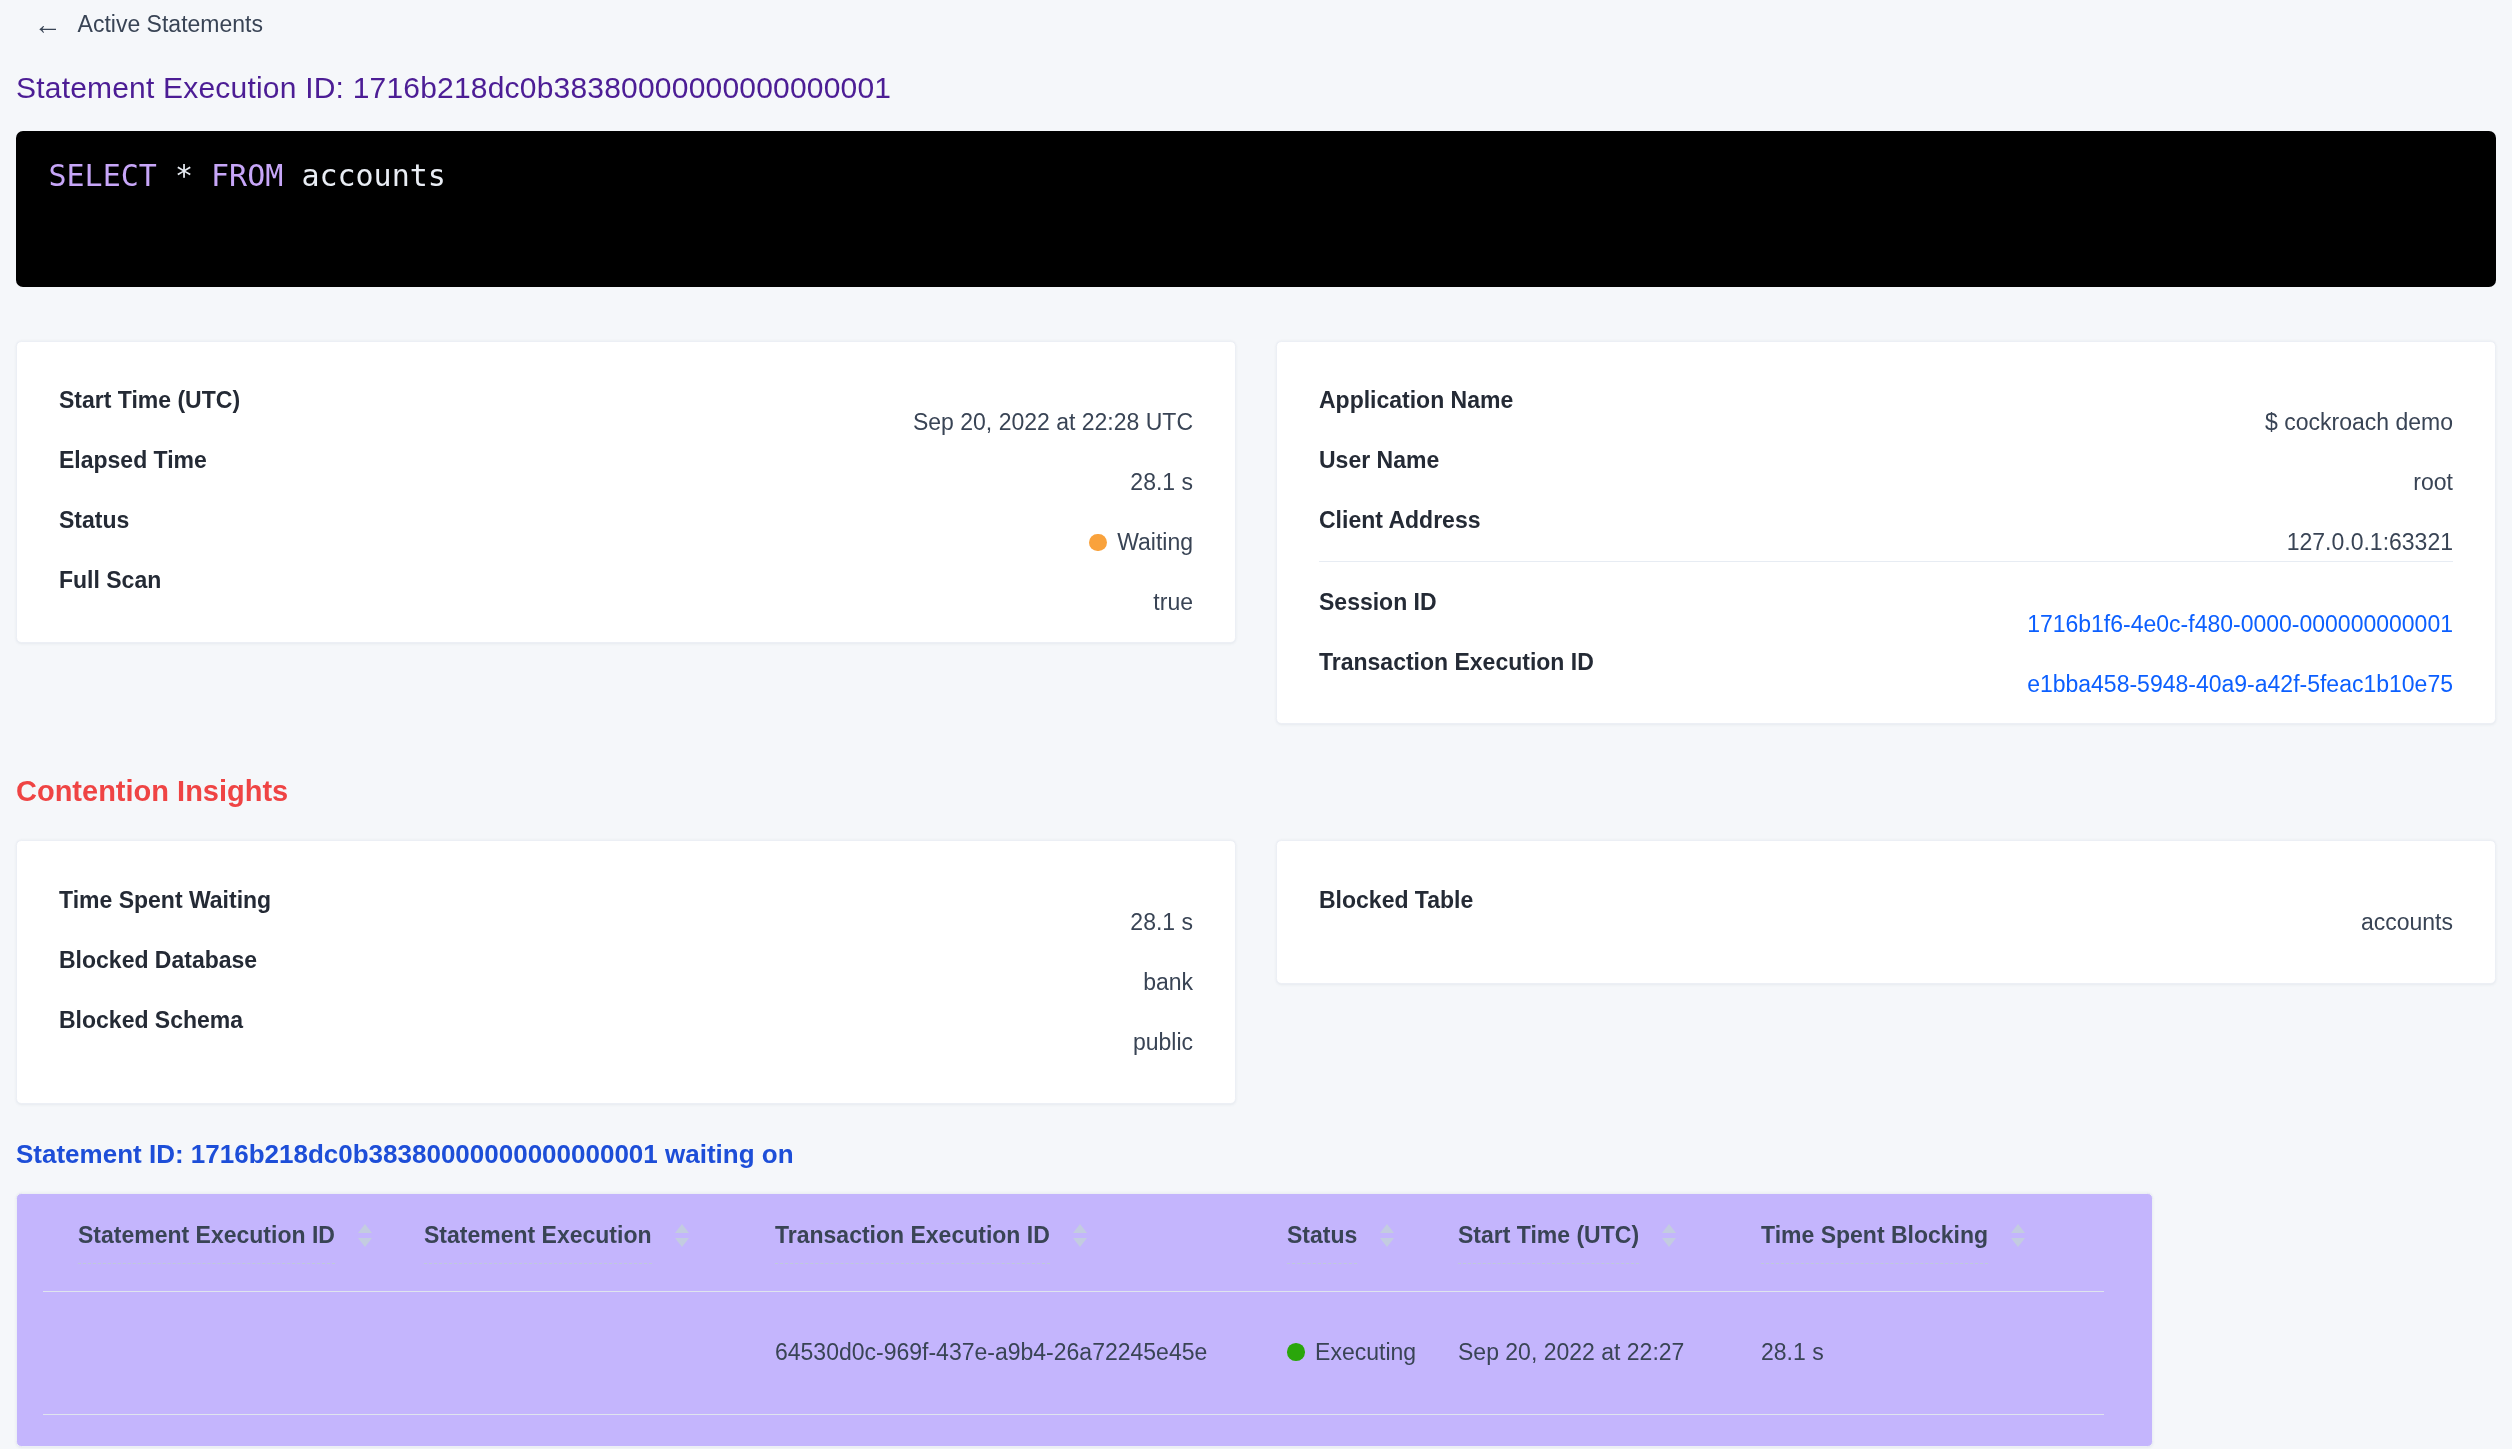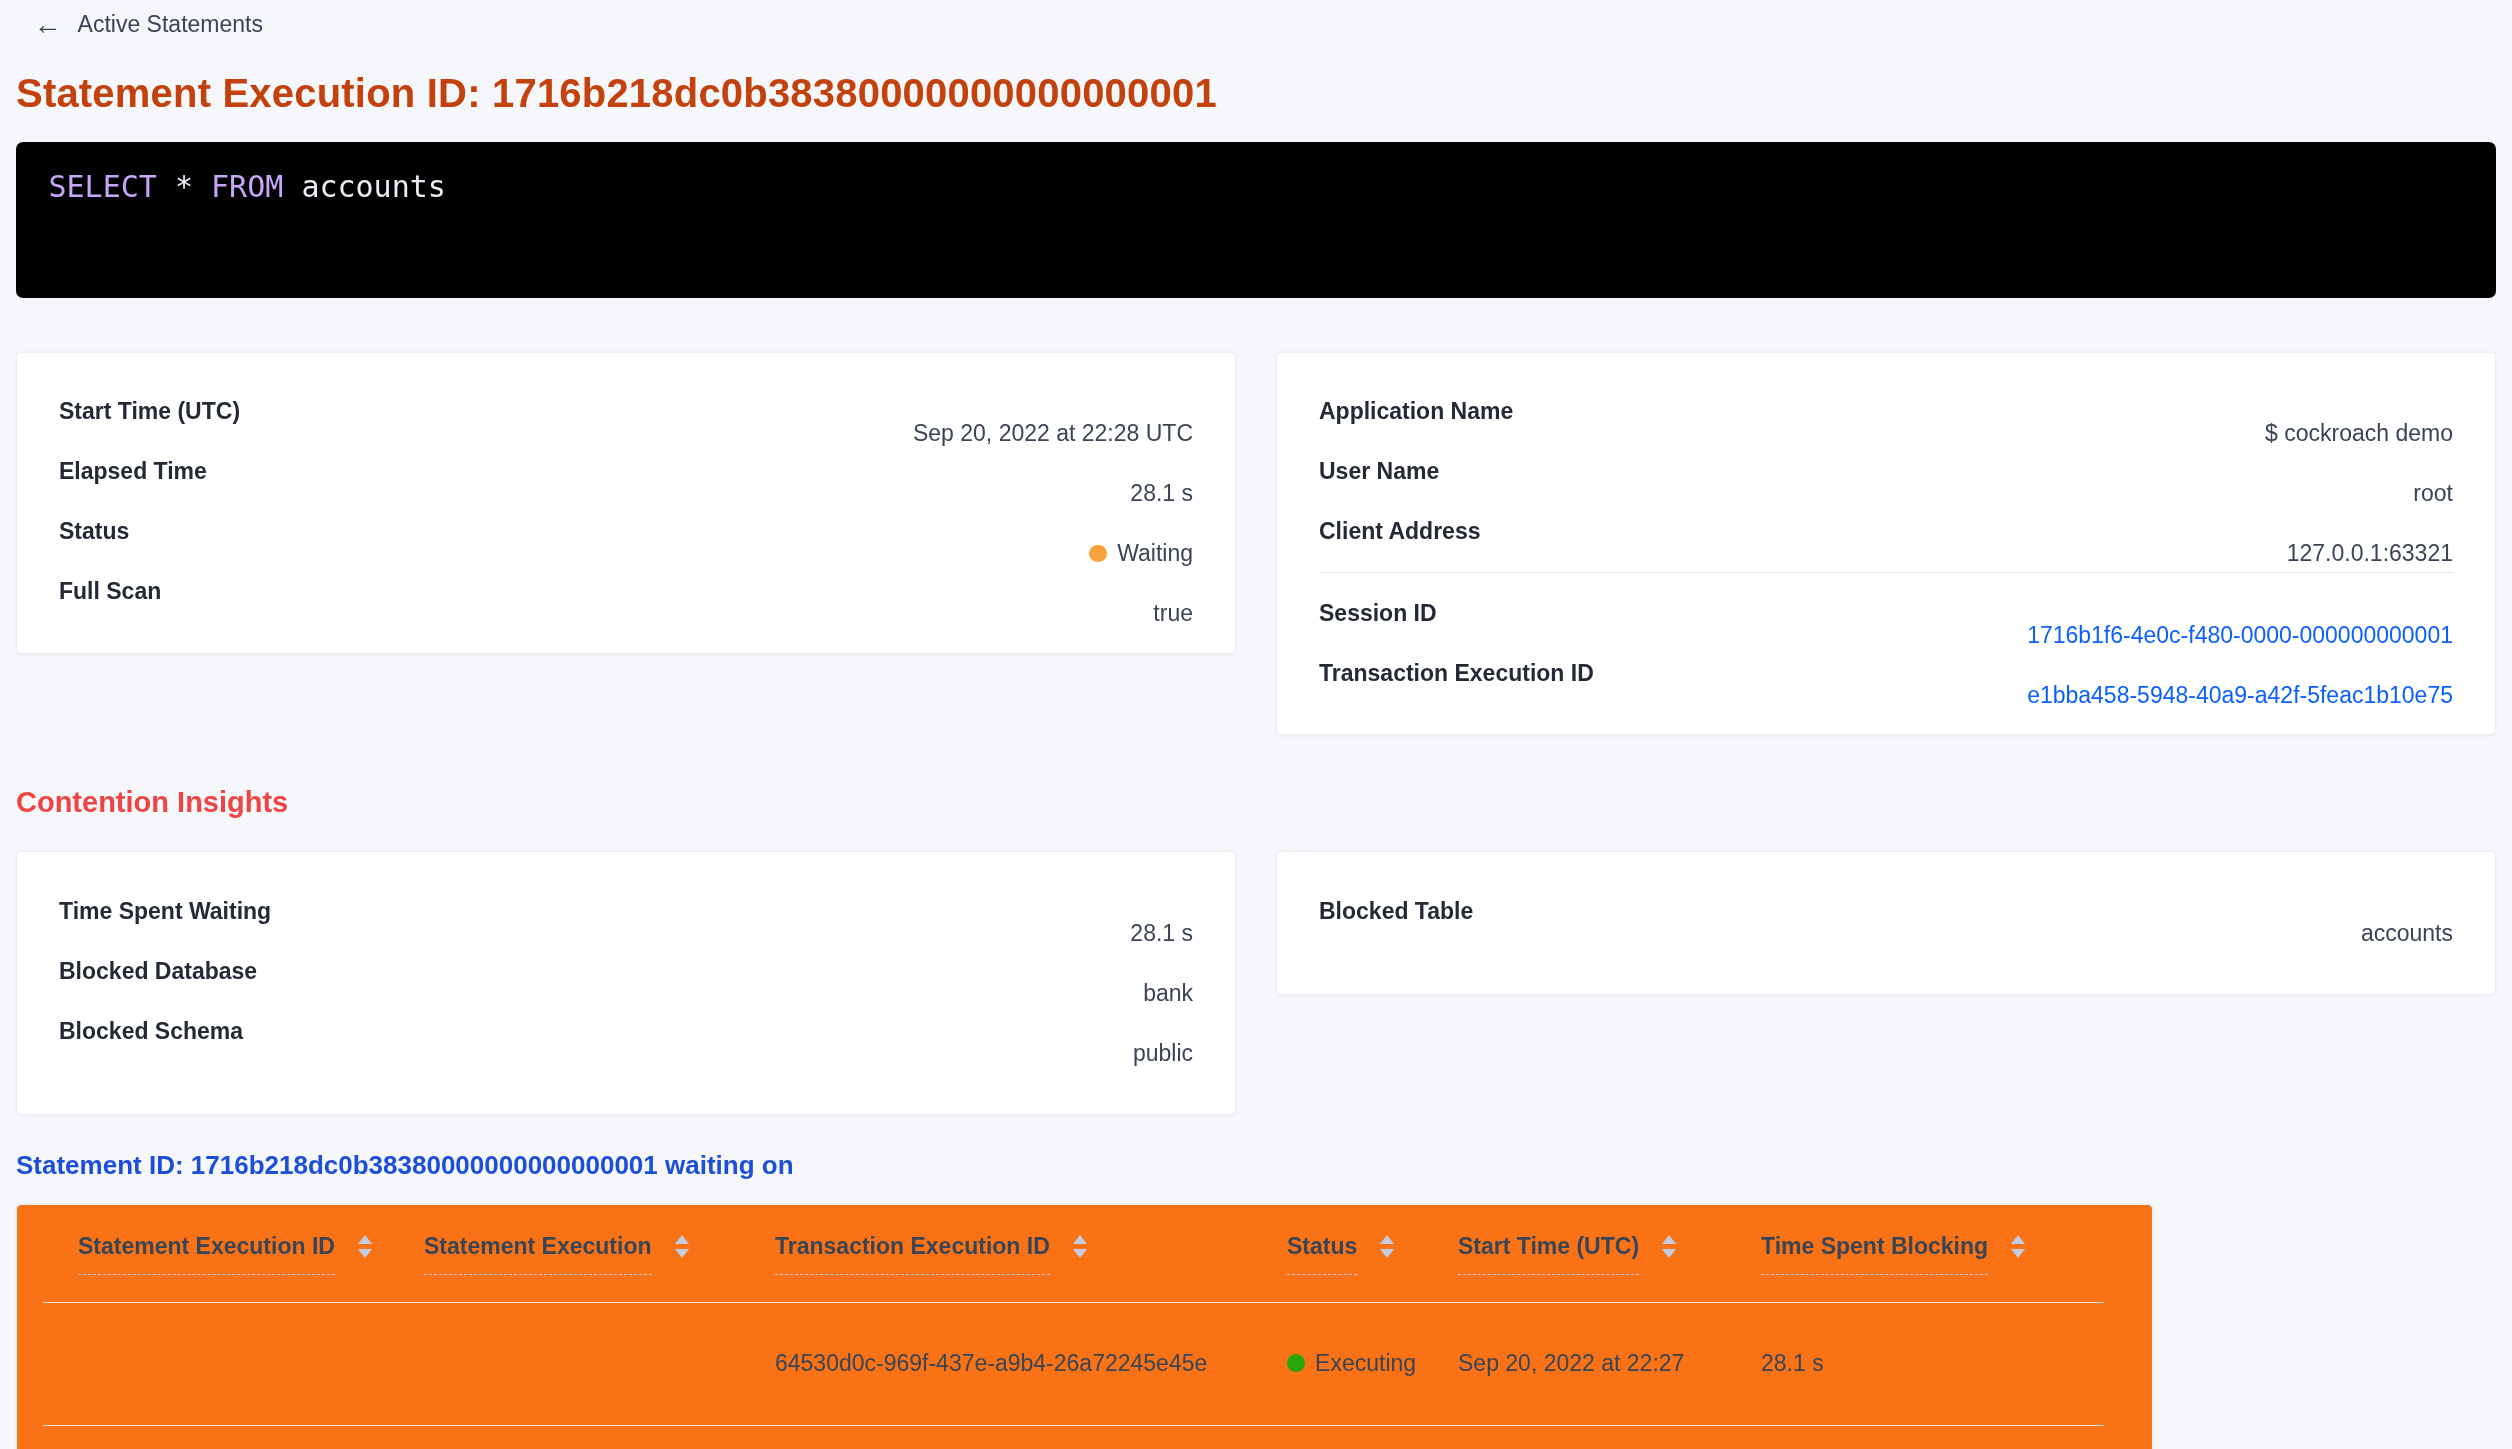--- a/index.html
+++ b/index.html
@@ -16,21 +16,21 @@
   .back-row {
     display: flex; align-items: center; gap: 16px;
     margin-left: 17.6px; margin-top: 3.5px;
     font-size: 23px; color: #394455; cursor: pointer; width: max-content;
   }
   .back-row .arrow { font-size: 28px; line-height: 1; color: #394455; }
 
   
   .page-title {
     margin-top: 32px;
-    font-size: 40px; font-weight: 700; color: #c2410c; letter-spacing: 0.2px;
+    font-size: 30px; font-weight: 400; color: #4c1d95; letter-spacing: 0.2px;
   }
 
   
   .sql-box {
     margin-top: 26px; height: 156px; border-radius: 7px;
     background: #000000; padding: 24.6px 32.5px;
     font-family: "DejaVu Sans Mono", monospace;
     font-size: 30px; color: #e9edf4; line-height: 1.4;
   }
   .sql-box .kw { color: #c7a6f8; }
@@ -40,21 +40,21 @@
   .row-1 { margin-top: 54px; }
   .row-2 { margin-top: 32px; }
   .card {
     background: #ffffff; border-radius: 5.3px; flex: 1 1 0;
     border: 0.9px solid #eceff5;
     box-shadow: 0 0.9px 2.6px rgba(67,90,111,0.08);
     padding: 29px 42px 31px;
   }
   .card.tall-pad { padding-bottom: 53px; }
   .table-card {
-    background: #f97316; border-radius: 5.3px;
+    background: #c4b5fd; border-radius: 5.3px;
     border: 0.9px solid #eceff5;
     box-shadow: 0 0.9px 2.6px rgba(67,90,111,0.08);
     width: 2137px; margin-top: 23px;
     padding: 0 48px 31px 26px;
   }
 
   .info-row {
     display: flex; justify-content: space-between; align-items: center;
     height: 60px; font-size: 23px;
   }

